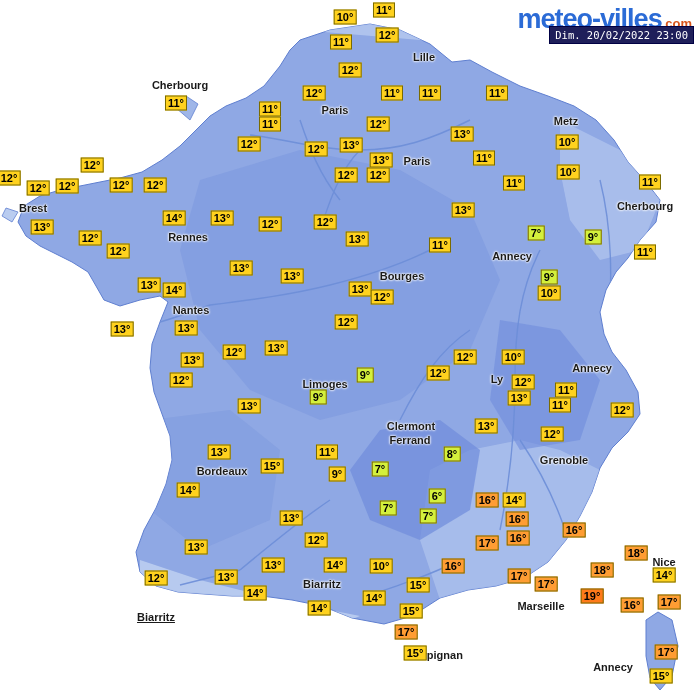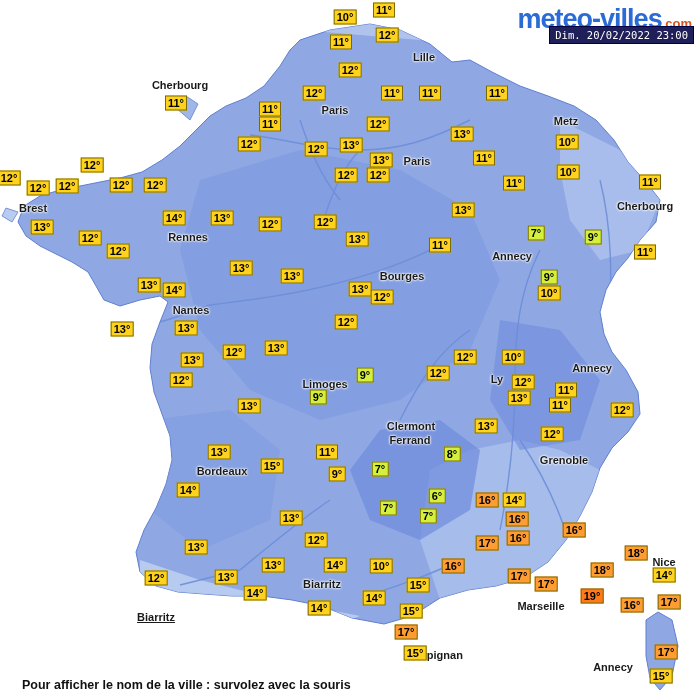--- a/index.html
+++ b/index.html
@@ -178,21 +178,20 @@
     </svg>
   </div>
 
 
   <div id="brand">
     <span>meteo-villes</span><span class="dotcom">.com</span>
   </div>
 
   <div id="datestamp">Dim. 20/02/2022 23:00</div>
 
-  <div id="footer">Pour afficher le nom de la ville : survolez avec la souris</div>
 
 <div class="city" style="left: 180px; top: 85px;">Cherbourg</div>
     <div class="city" style="left: 416px; top: 57px; padding-left: 16px;">Lille</div>
     <div class="city" style="left: 335px; top: 110px;">Paris</div>
     <div class="city" style="left: 566px; top: 121px;">Metz</div>
     <div class="city" style="left: 417px; top: 161px;">Paris</div>
     <div class="city" style="left: 33px; top: 208px;">Brest</div>
     <div class="city" style="left: 645px; top: 206px;">Cherbourg</div>
     <div class="city" style="left: 188px; top: 237px;">Rennes</div>
     <div class="city" style="left: 512px; top: 256px;">Annecy</div>

